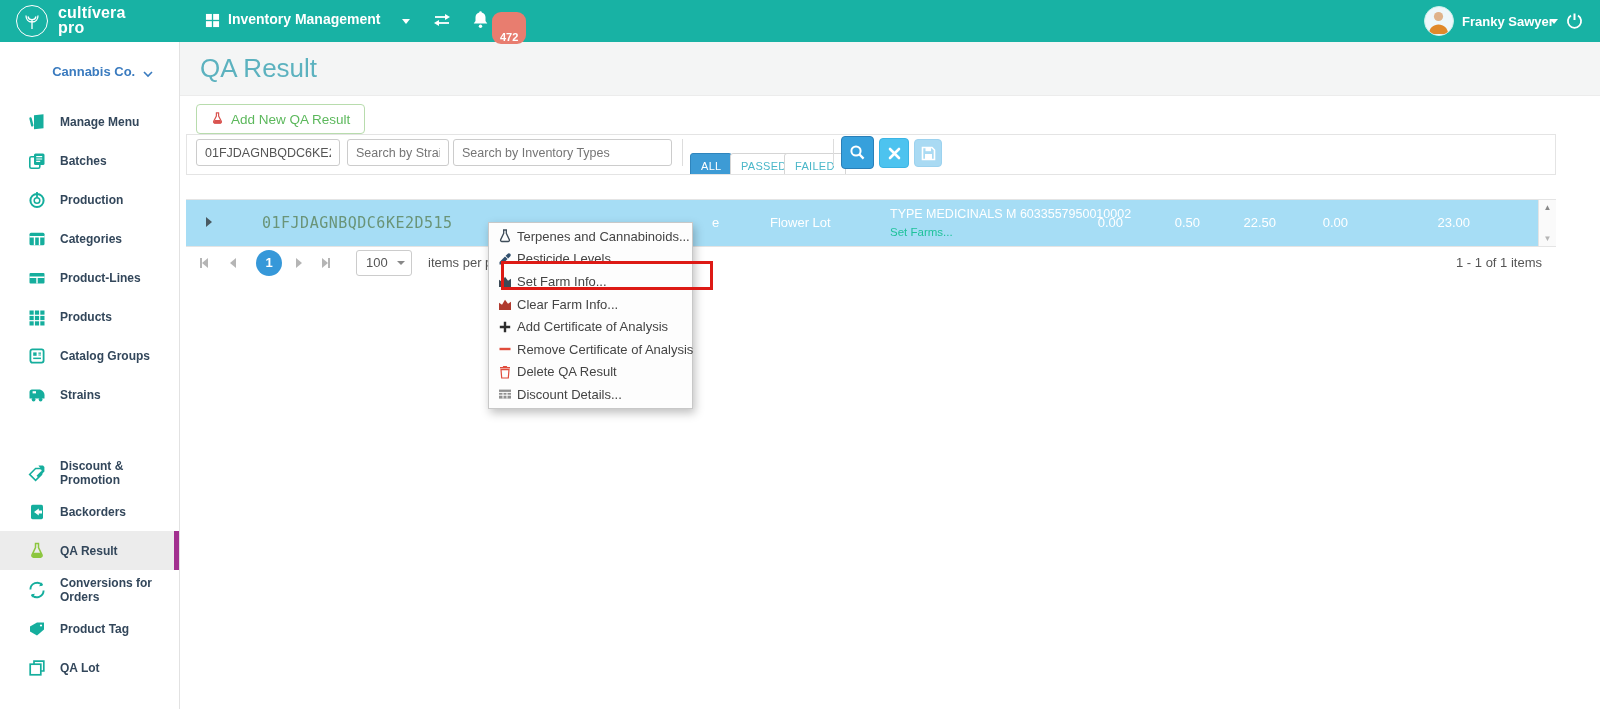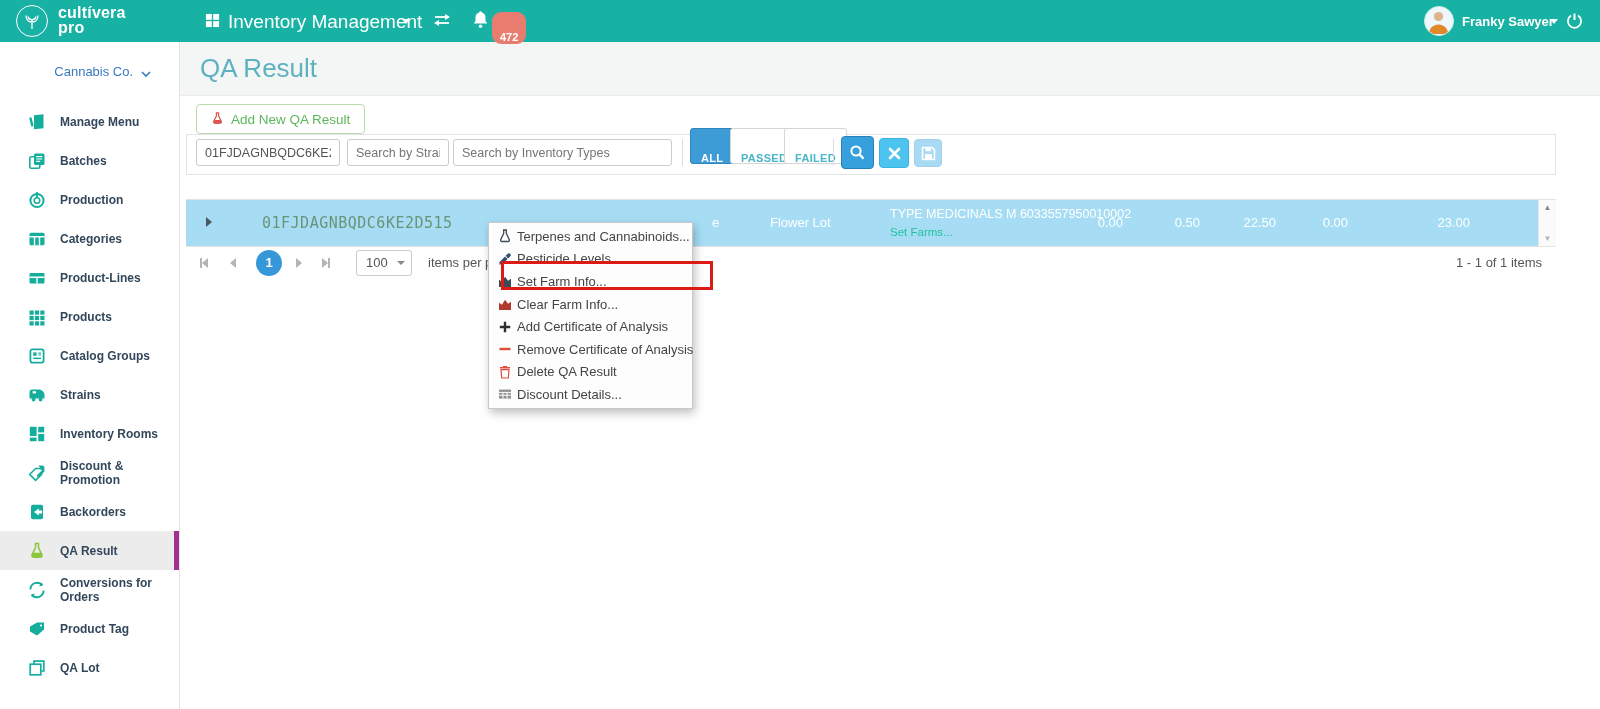--- a/index.html
+++ b/index.html
@@ -4,53 +4,53 @@
 <style>
   * { margin:0; padding:0; box-sizing:border-box; }
   html,body { width:1600px; height:709px; overflow:hidden; background:#fff;
     font-family:"Liberation Sans", sans-serif; }
 
   
   #topbar { position:absolute; left:0; top:0; width:1600px; height:42px; background:#18b2a4; z-index:40; }
   #logo-circle { position:absolute; left:16px; top:5px; width:32px; height:32px; border:1.6px solid #fff; border-radius:50%; display:flex; align-items:center; justify-content:center; }
   #brand { position:absolute; left:58px; top:5px; color:#fff; font-weight:bold; font-size:16px; line-height:15px; letter-spacing:.2px; }
   #nav-grid-icon { position:absolute; left:205px; top:13px; }
-  #nav-title { position:absolute; left:228px; top:11px; color:#fff; font-weight:normal; font-size:19px; }
+  #nav-title { position:absolute; left:228px; top:11px; color:#fff; font-weight:bold; font-size:14px; }
   .caret-down { width:0; height:0; border-left:4.5px solid transparent; border-right:4.5px solid transparent; border-top:5px solid #fff; }
   #nav-caret { position:absolute; left:402px; top:19px; }
   #swap-icon { position:absolute; left:432px; top:12px; }
   #bell-icon { position:absolute; left:472px; top:10px; }
   #notif-badge { position:absolute; left:492px; top:12px; height:18px; padding:16px 8px; background:#e87d6f; border-radius:9px; color:#fff; font-size:11px; font-weight:bold; line-height:18px; }
   #avatar { position:absolute; left:1424px; top:6px; width:30px; height:30px; border-radius:50%; border:1.5px solid #c9efe8; background:#eef7fb; overflow:hidden; }
   #user-name { position:absolute; left:1462px; top:14px; color:#fff; font-size:13px; font-weight:bold; }
   #user-caret { position:absolute; left:1550px; top:19px; }
   #power-icon { position:absolute; left:1566px; top:12px; }
 
   
   #sidebar { position:absolute; left:0; top:42px; width:180px; height:667px; background:#fff; border-right:1px solid #e2e2e2; z-index:30; }
-  #org-selector { position:absolute; left:0; top:22px; width:205px; text-align:center; color:#3a7bbf; font-size:13px; font-weight:normal; cursor:pointer; }
+  #org-selector { position:absolute; left:0; top:22px; width:205px; text-align:center; color:#3a7bbf; font-size:13px; font-weight:bold; cursor:pointer; }
   #org-selector svg { vertical-align:-2px; margin-left:4px; }
   .si { position:absolute; left:0; width:179px; height:39px; display:flex; align-items:center; padding-left:28px; cursor:pointer; }
   .si .ic { width:18px; height:18px; flex:0 0 18px; }
   .si .lbl { margin-left:14px; font-size:12px; font-weight:bold; color:#33475b; }
   .si.active { background:#ececec; }
   .si.active::after { content:""; position:absolute; right:0; top:0; width:5px; height:39px; background:#a2308f; }
 
   
   #title-strip { position:absolute; left:180px; top:42px; width:1420px; height:54px; background:#f4f5f5; border-bottom:1px solid #ececec; }
   #page-title { position:absolute; left:20px; top:11px; font-size:26px; color:#5cb2bf; }
 
   
   #add-btn { position:absolute; left:196px; top:104px; height:30px; padding:0 14px; background:#fff; border:1px solid #b8dcad; border-radius:4px; display:flex; align-items:center; gap:7px; color:#5cb85c; font-size:13.5px; cursor:pointer; }
 
   
   #grid-box { position:absolute; left:186px; top:134px; width:1370px; height:146px; border:1px solid #e4e4e4; background:#fff; }
   .tb-input { position:absolute; top:139px; height:27px; border:1px solid #ccc; border-radius:3px; padding:0 8px; font-size:12.5px; color:#555; font-family:"Liberation Sans",sans-serif; }
   .tb-sep { position:absolute; top:139px; width:1px; height:27px; background:#ddd; }
-  .chip { position:absolute; top:128px; height:27px; padding:17px 10px; border-radius:3px; font-size:11px; font-weight:bold; line-height:25px; cursor:pointer; letter-spacing:.3px; }
+  .chip { position:absolute; top:153px; height:27px; padding:0 10px; border-radius:3px; font-size:11px; font-weight:normal; line-height:25px; cursor:pointer; letter-spacing:.3px; }
   .chip.on { background:#3d9bd5; border:1px solid #2f85bd; color:#fff; }
   .chip.off { background:#fff; border:1px solid #d5d5d5; color:#4ab7c9; }
   .icon-btn { position:absolute; border-radius:4px; display:flex; align-items:center; justify-content:center; cursor:pointer; }
 
   
   #header-row { position:absolute; left:186px; top:174px; width:1370px; height:26px; background:#fff; border-top:1px solid #e4e4e4; border-bottom:1px solid #e4e4e4; }
   .th { position:absolute; top:6px; font-size:11px; font-weight:bold; letter-spacing:1.4px; color:#3a3a3a; cursor:pointer; }
   .th.plain { font-size:13px; font-weight:normal; letter-spacing:0; color:#666; }
 
   
@@ -212,31 +212,20 @@
   </div>
   <div class="si" style="top:333px" data-name="sidebar-item-strains">
     <svg class="ic" viewBox="0 0 18 18" data-name="strains-icon">
         <path d="M1.5 6c0-1.3 1-2.4 2.4-2.4h7c3 0 5.6 2.6 5.6 5.6v3.3H1.5z" fill="#15ae9d"></path>
         <circle cx="5.6" cy="13.6" r="1.9" fill="#15ae9d"></circle>
         <circle cx="12.6" cy="13.6" r="1.9" fill="#15ae9d"></circle>
         <rect x="4.6" y="5.2" width="3.4" height="2.2" fill="#fff"></rect>
       </svg>
     <span class="lbl" data-name="sidebar-item-label">Strains</span>
   </div>
-  <div class="si" style="top:372px" data-name="sidebar-item-inventory-rooms">
-    <svg class="ic" viewBox="0 0 18 18" data-name="inventory-rooms-icon">
-        <g fill="#15ae9d">
-          <rect x="1.8" y="1.8" width="6.8" height="9.2"></rect>
-          <rect x="10.2" y="1.8" width="6" height="5.6"></rect>
-          <rect x="10.2" y="9" width="6" height="7.2"></rect>
-          <rect x="1.8" y="12.6" width="6.8" height="3.6"></rect>
-        </g>
-      </svg>
-    <span class="lbl" data-name="sidebar-item-label">Inventory Rooms</span>
-  </div>
   <div class="si" style="top:411px" data-name="sidebar-item-discount-promotion">
     <svg class="ic" viewBox="0 0 18 18" data-name="discount-tags-icon">
         <path d="M7.6 4.4h4.6l1.4 1.4v4.6l-6 6L1.6 10.4z" fill="none" stroke="#15ae9d" stroke-width="1.5"></path>
         <path d="M10.4 1.6H15l1.4 1.4v4.6l-6 6-1.9-1.9 4.3-4.3V4.4l-.9-.9z" fill="#15ae9d"></path>
         <circle cx="12.6" cy="6.4" r="1" fill="#fff"></circle>
       </svg>
     <span class="lbl" data-name="sidebar-item-label">Discount &amp; Promotion</span>
   </div>
   <div class="si" style="top:450px" data-name="sidebar-item-backorders">
     <svg class="ic" viewBox="0 0 18 18" data-name="backorders-icon">

